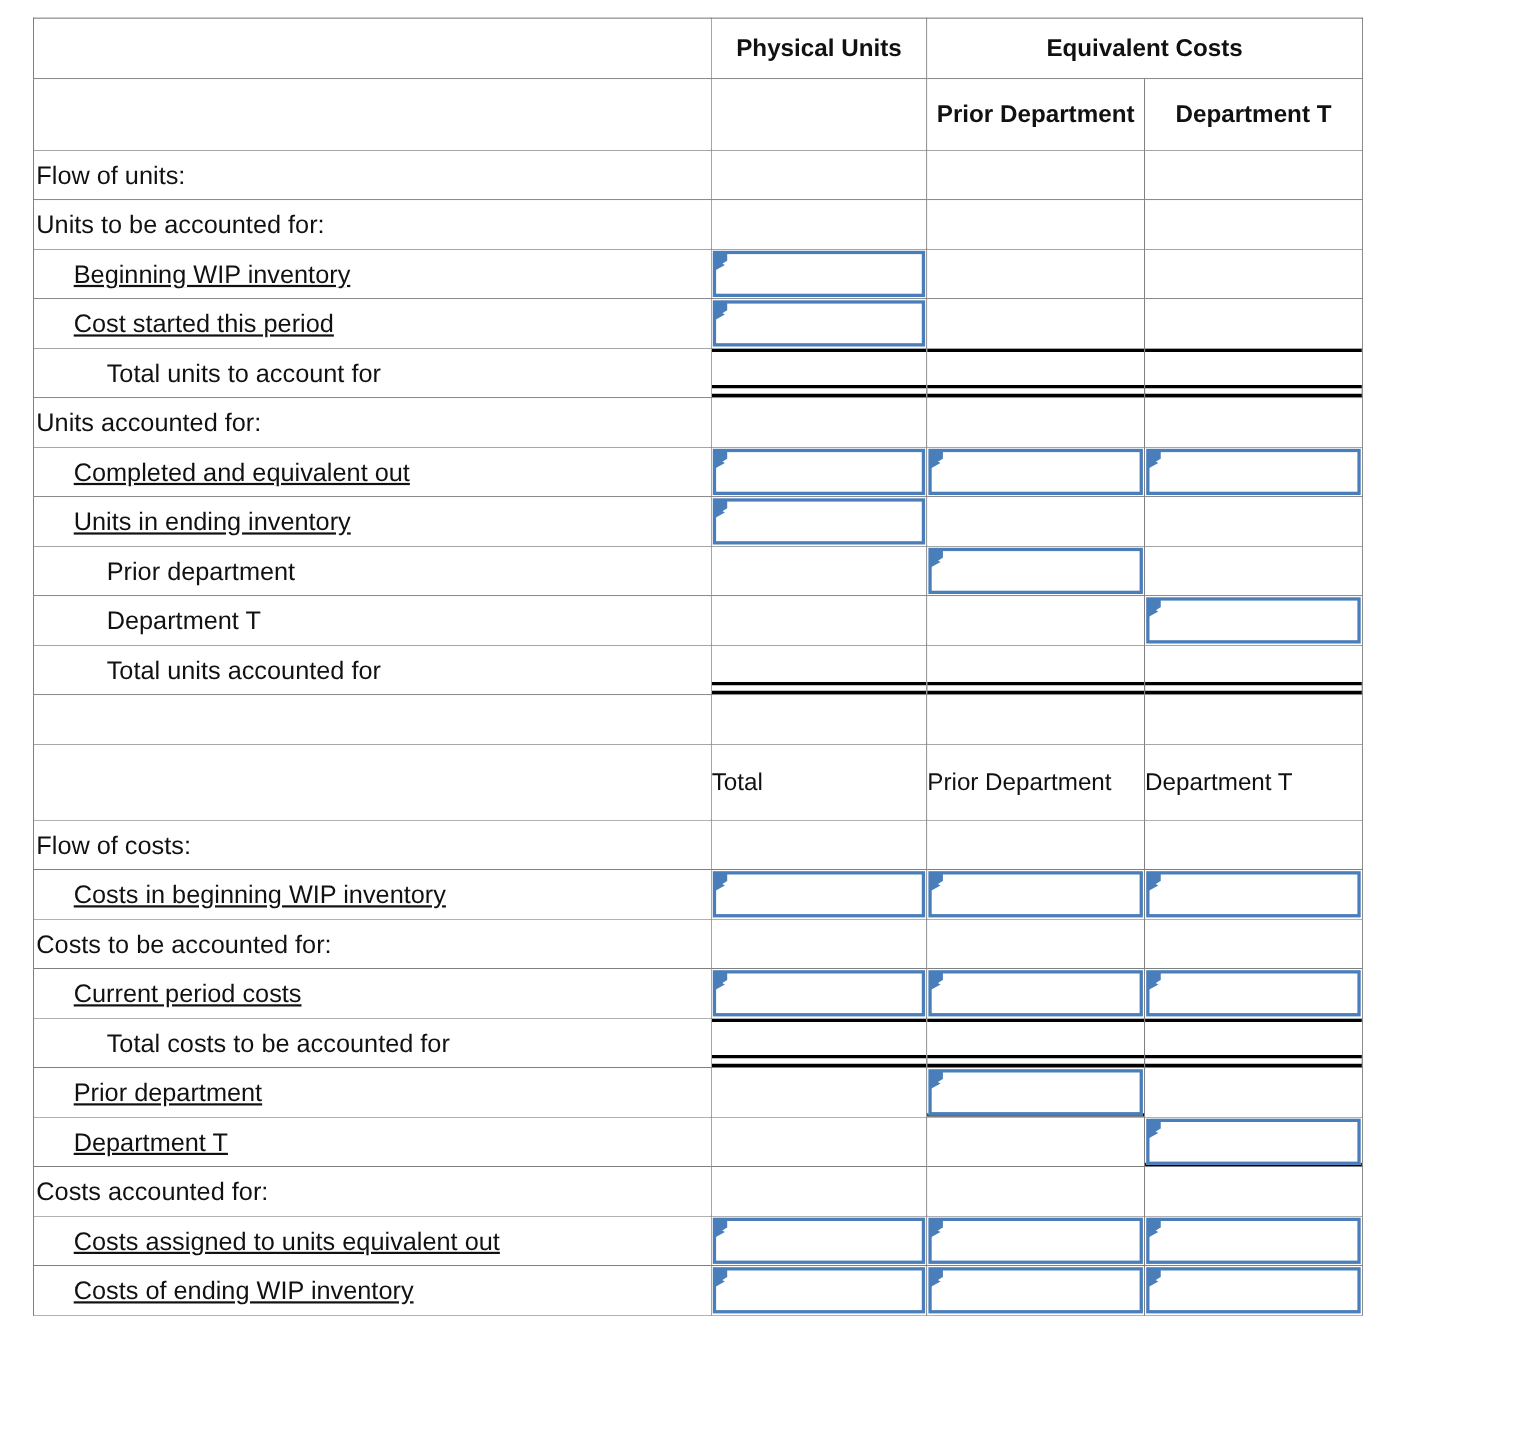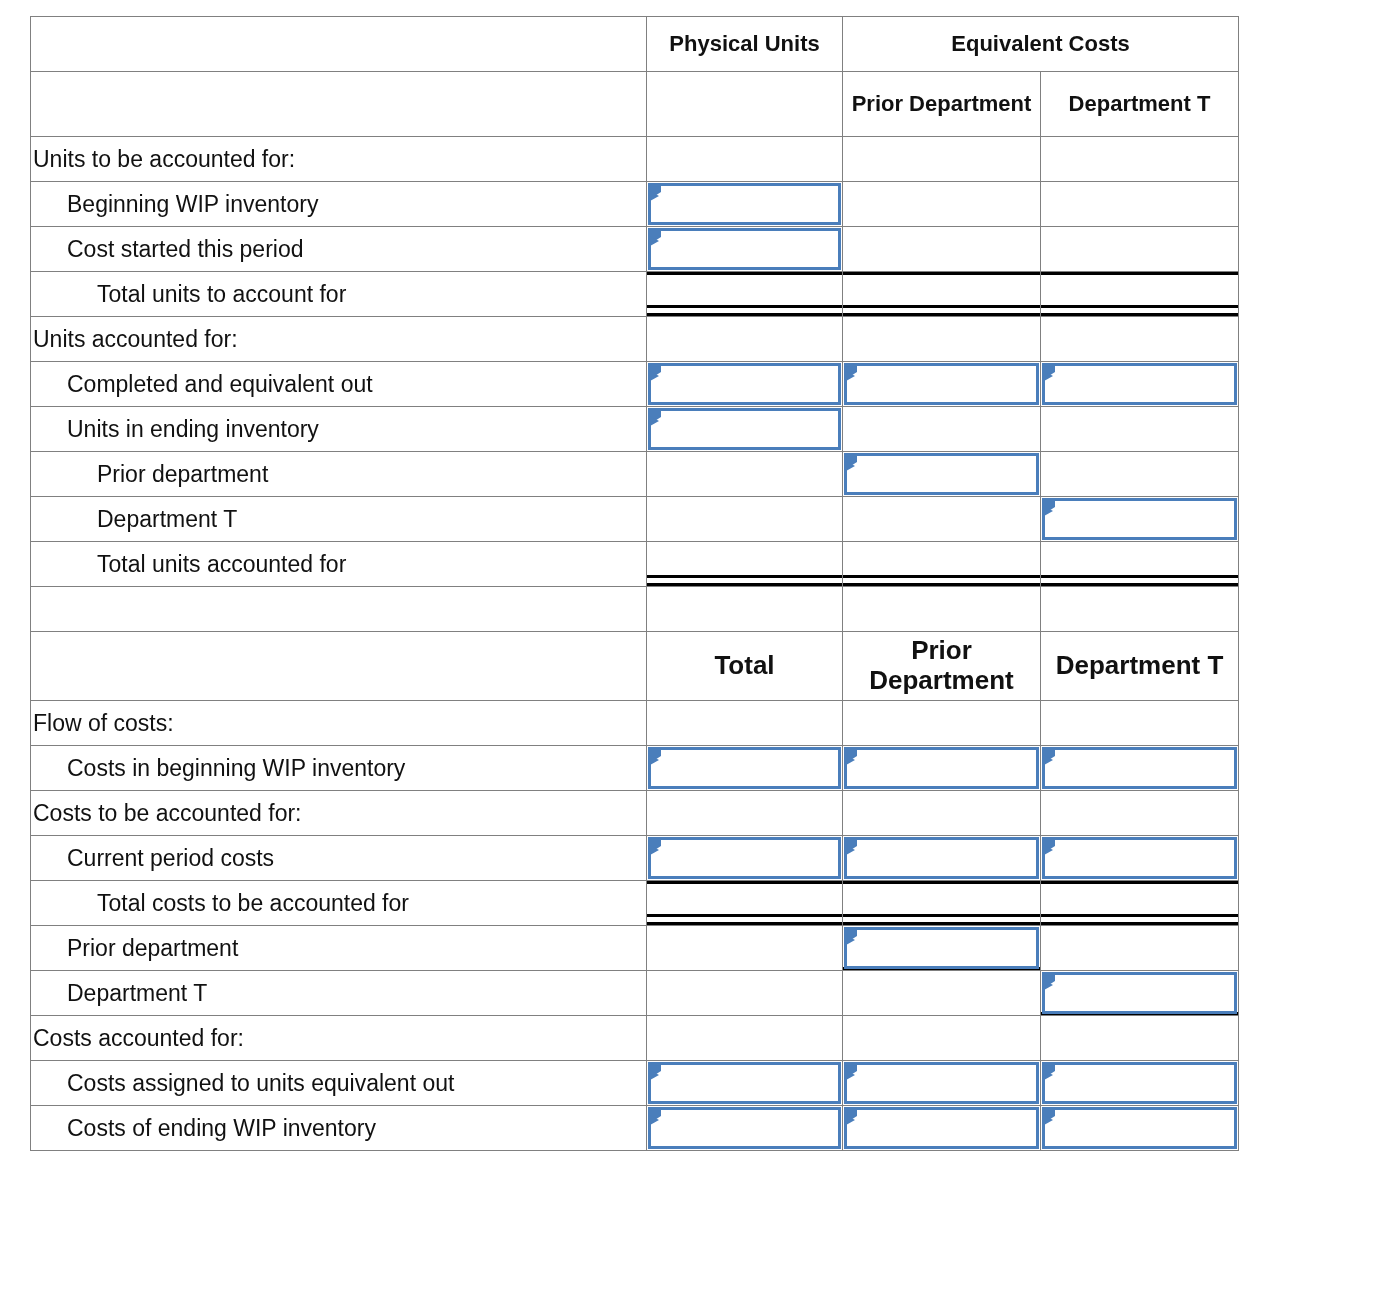--- a/index.html
+++ b/index.html
@@ -64,29 +64,28 @@
   
   td.label {
     font-size: 23px;
     color: #111111;
     padding-left: 6px;
     height: 44px;
     white-space: nowrap;
   }
   td.label .tx { display: block; }
   td.label.ind0 .tx { padding-left: 2px; }
-  td.label.ind1 .tx { padding-left: 36px; }
+  td.label.ind1 .tx { padding-left: 36px; text-decoration: underline; }
   td.label.ind2 .tx { padding-left: 66px; }
   td.label.italic .tx { }
 
   
   td.midhdr {
-    text-align: center;
-    font-weight: bold;
-    font-size: 26px;
+    font-weight: normal;
+    font-size: 22px;
     color: #111111;
     height: 68px;
     line-height: 1.14;
   }
 
   
   td.val { height: 44px; }
 
   
   td.u-single { box-shadow: inset 0 -3px 0 0 #000000; }
@@ -157,20 +156,28 @@
         <td class="hdr hdr-under" colspan="2">Equivalent Costs</td>
       </tr>
 
       <tr class="hdr-row-2">
         <td class="hdr"></td>
         <td class="hdr"></td>
         <td class="hdr">Prior Department</td>
         <td class="hdr">Department T</td>
       </tr>
 
+      <tr>
+          <td class="label ind0">
+            <span class="tx">Flow of units:</span>
+          </td>
+          <td class="val"></td>
+          <td class="val"></td>
+          <td class="val"></td>
+        </tr>
         <tr>
           <td class="label ind0 italic">
             <span class="tx">Units to be accounted for:</span>
           </td>
           <td class="val"></td>
           <td class="val"></td>
           <td class="val"></td>
         </tr>
         <tr>
           <td class="label ind1">

